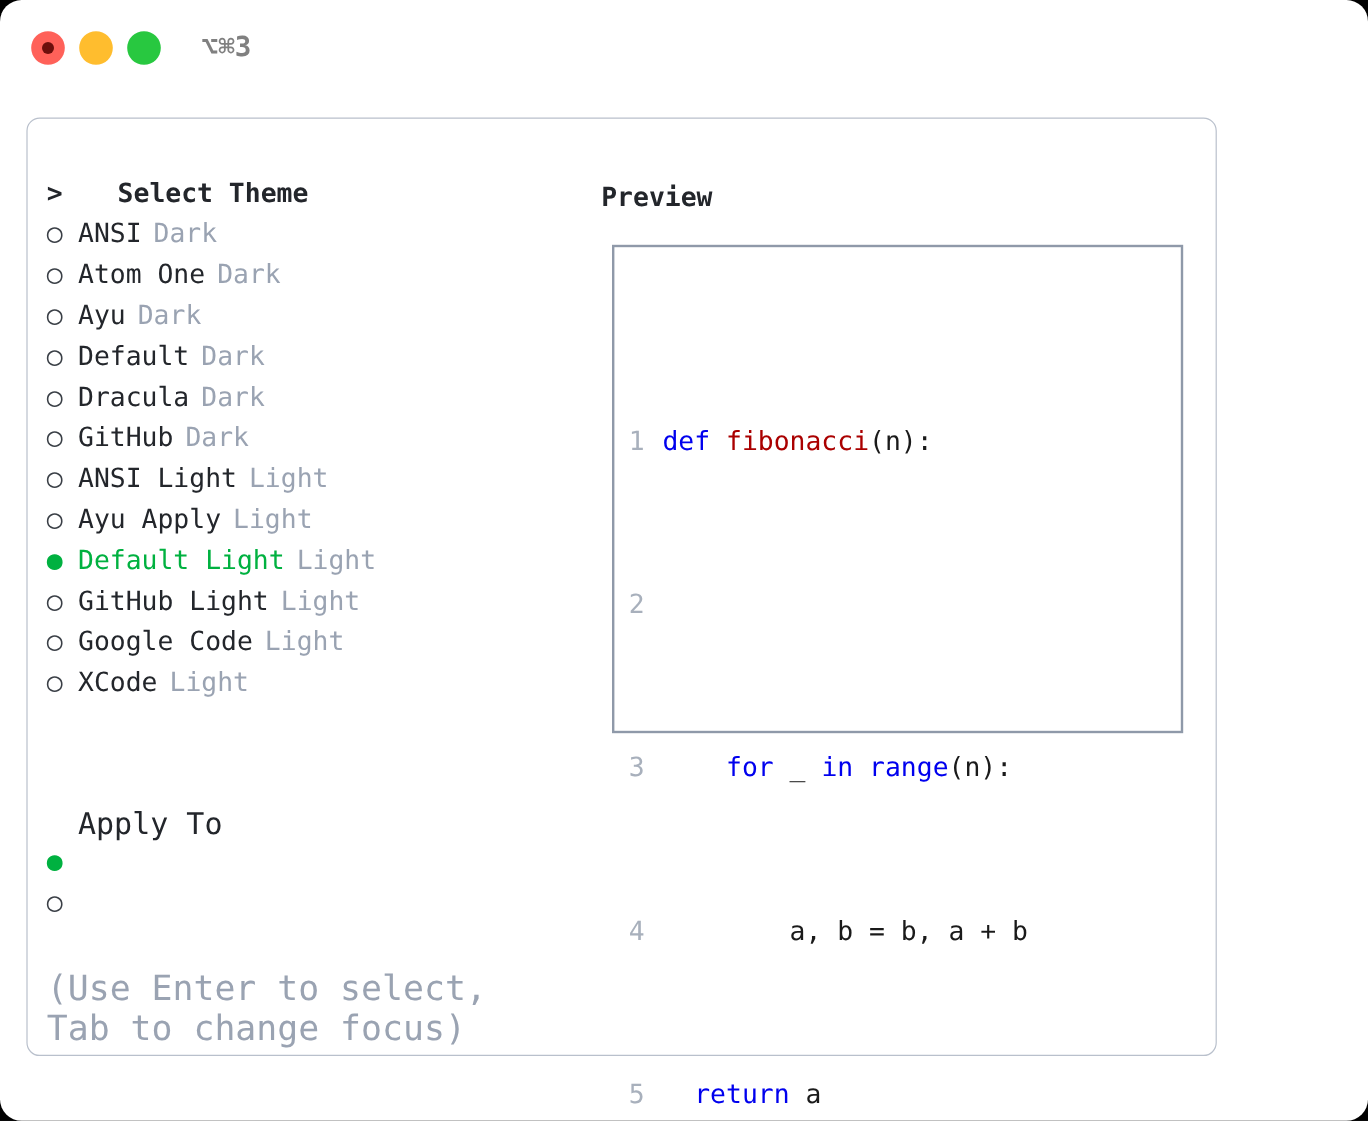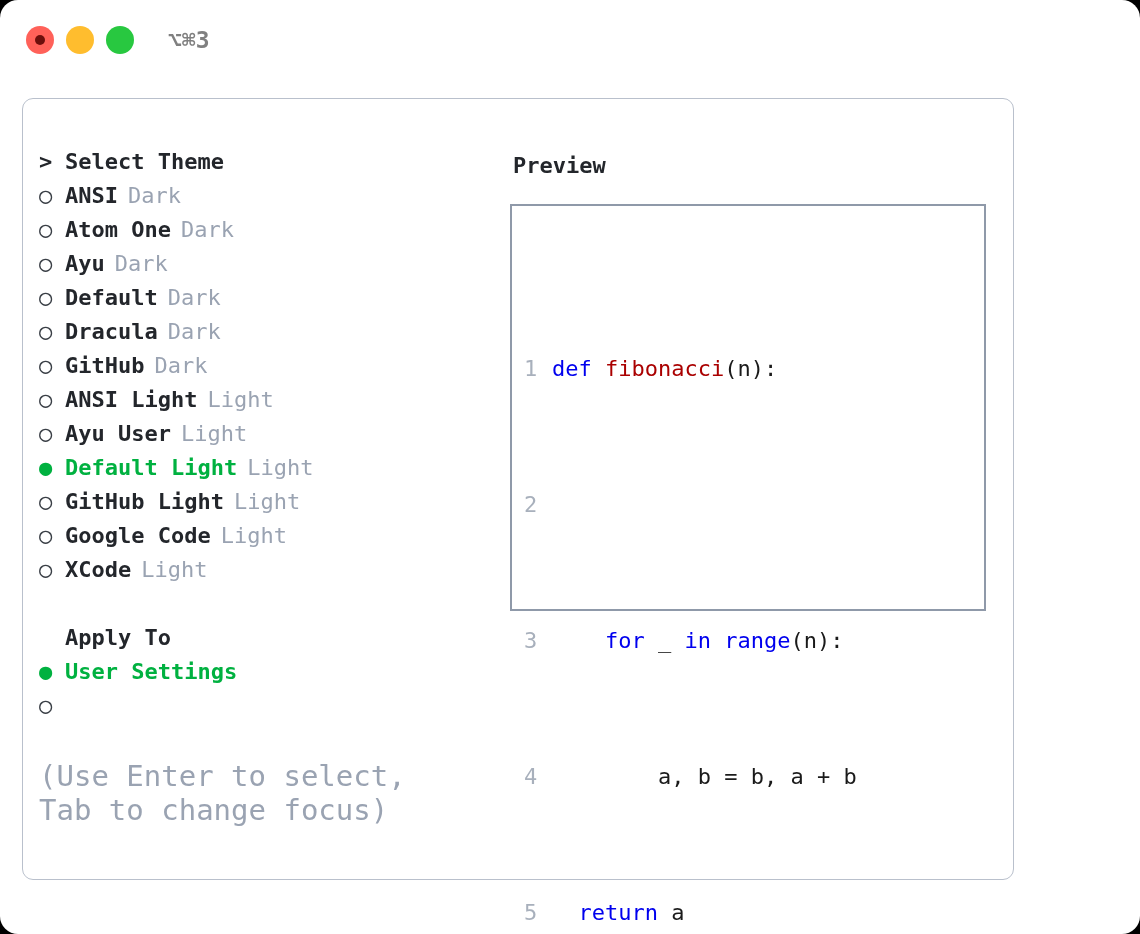--- a/index.html
+++ b/index.html
@@ -86,34 +86,35 @@
   .marker {
     display: inline-block;
     width: 26px;
     flex: 0 0 26px;
     font-size: 22px;
     color: #23262b;
   }
   .marker.radio-off { color: #3a3f46; }
   .marker.radio-on  { color: #00b140; }
   .row.header-row { font-weight: bold; }
-  .row.header-row .label { font-weight: bold; }
-  .label { color: #23262b; font-weight: bold; }
+  .row.header-row .label { font-weight: bold; margin-left: 33px; }
+  .label { color: #23262b; }
   .row.selected .label { color: #00b140; }
   .tag {
     color: #9aa3b2;
     padding-left: 10px;
   }
   .section-title {
     display: flex;
     align-items: baseline;
     height: 34px;
-    font-size: 22px;
+    font-size: 25px;
     color: #23262b;
     white-space: pre;
+    margin-top: 47px;
   }
   .section-title .spacer {
     display: inline-block;
     width: 26px;
     flex: 0 0 26px;
   }
   .gap-lg { height: 34px; }
   .gap-md { height: 32px; }
   .hint {
     width: 400px;
@@ -128,21 +129,20 @@
     position: absolute;
     left: 478px;
     top: 50px;
     width: 500px;
   }
   .preview-title {
     font-size: 22px;
     font-weight: bold;
     color: #23262b;
     line-height: 34px;
-    margin-left: 12px;
   }
   .preview-box {
     position: absolute;
     left: 9px;
     top: 55px;
     width: 476px;
     height: 407px;
     border: 2px solid #8f99a9;
     background: #ffffff;
     box-sizing: border-box;
@@ -228,21 +228,21 @@
       </div>
 
       <div class="row">
         <span class="marker radio-off">○</span>
         <span class="label">ANSI Light</span>
         <span class="tag">Light</span>
       </div>
 
       <div class="row">
         <span class="marker radio-off">○</span>
-        <span class="label">Ayu User</span>
+        <span class="label">Ayu Apply</span>
         <span class="tag">Light</span>
       </div>
 
       <div class="row selected">
         <span class="marker radio-on">●</span>
         <span class="label">Default Light</span>
         <span class="tag">Light</span>
       </div>
 
       <div class="row">
@@ -265,21 +265,20 @@
 
       <div class="gap-lg"></div>
 
       <div class="section-title">
         <span class="spacer"></span>
         <span class="label">Apply To</span>
       </div>
 
       <div class="row selected">
         <span class="marker radio-on">●</span>
-        <span class="label">User Settings</span>
       </div>
 
       <div class="row">
         <span class="marker radio-off">○</span>
       </div>
 
       <div class="gap-md"></div>
 
       <div class="hint">(Use Enter to select, Tab to change focus)</div>
     </div>

